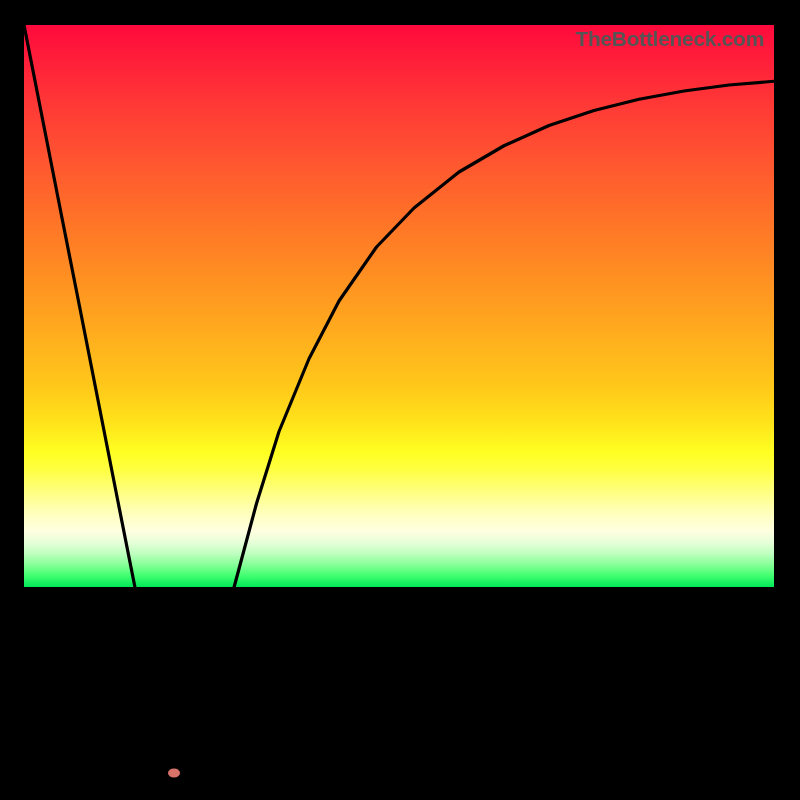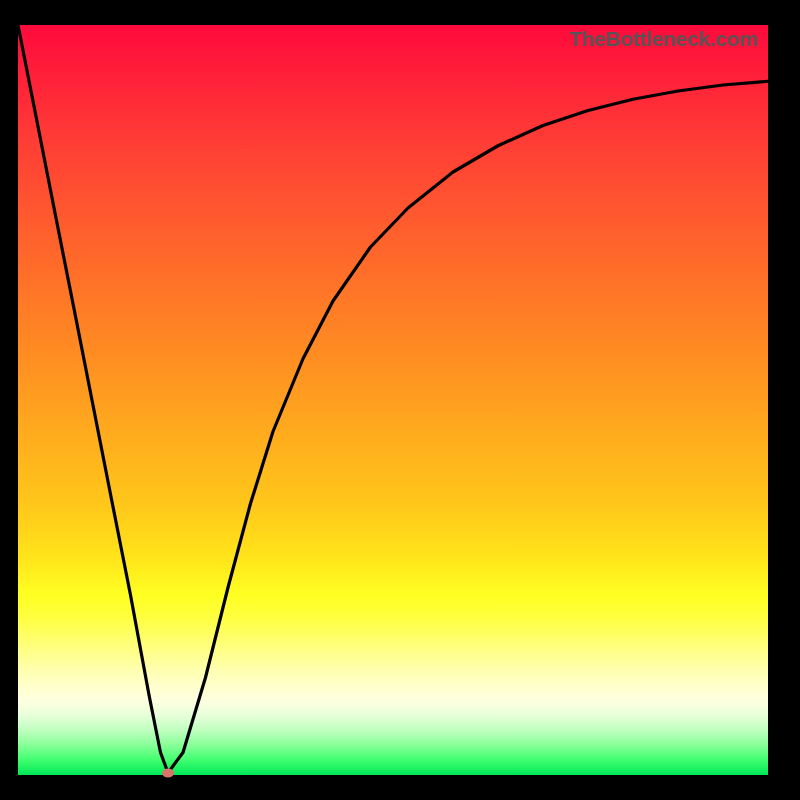--- a/index.html
+++ b/index.html
@@ -5,24 +5,24 @@
     * { margin: 0; padding: 0; box-sizing: border-box; }
     html, body { width: 800px; height: 800px; overflow: hidden; }
     .container {
       width: 800px;
       height: 800px;
       background: #000;
       position: relative;
     }
     .plot-area {
       position: absolute;
-      left: 18px;
+      left: 24px;
       top: 25px;
       width: 750px;
-      height: 750px;
+      height: 562px;
       background: linear-gradient(to bottom,
         #ff0a3c 0%,
         #ff1a3a 5%,
         #ff3836 14%,
         #ff5530 24%,
         #ff7128 34%,
         #ff8d22 44%,
         #ffaa1e 54%,
         #ffc71a 64%,
         #ffe41a 71%,

